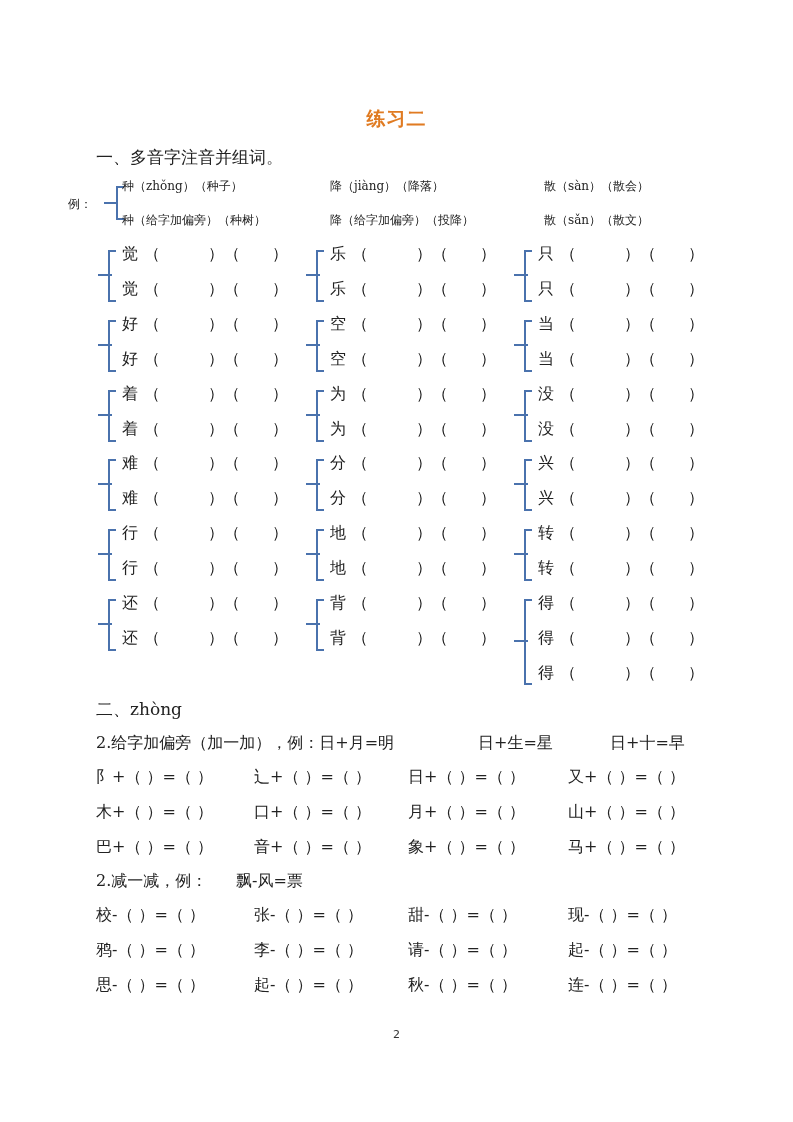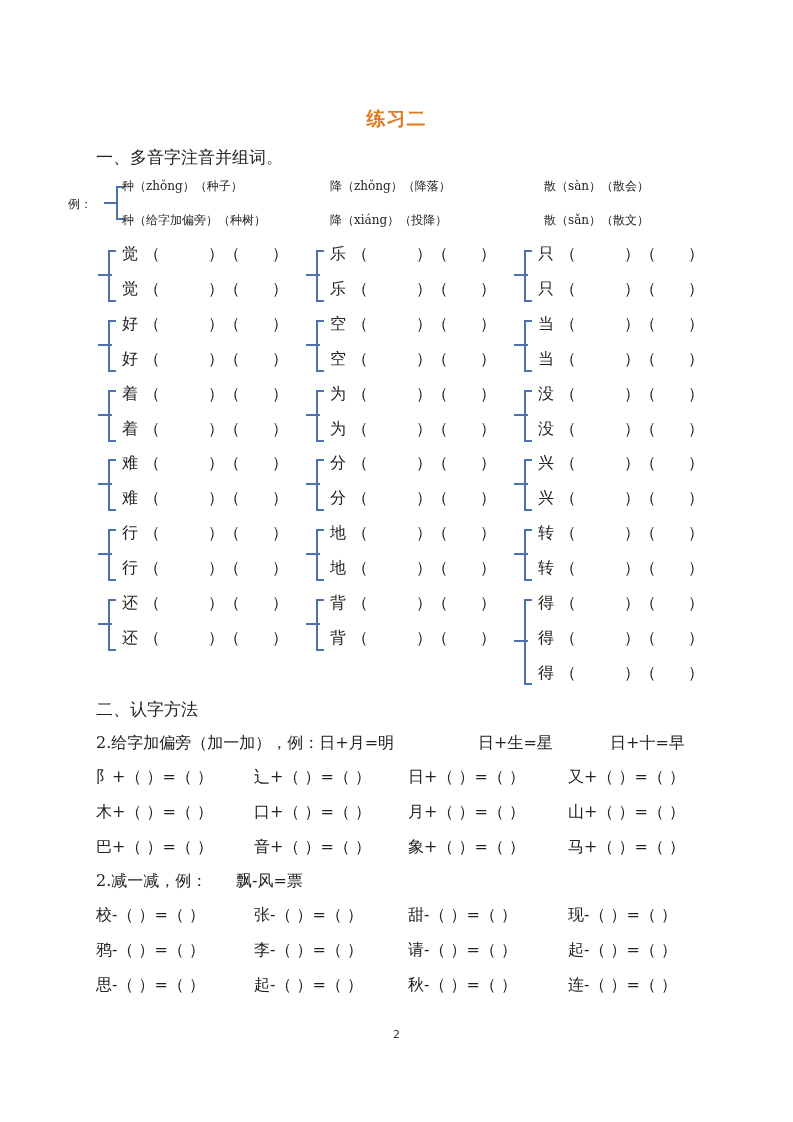--- a/index.html
+++ b/index.html
@@ -23,24 +23,24 @@
 <body>
 
 <div class="abs title">练习二</div>
 
 <div class="abs heading" style="left:96px; top:146px;">一、多音字注音并组词。</div>
 
 <div class="abs ex" style="left:68px; top:196px;">例：</div>
 <div class="bracket" style="left:116px; top:186px; height:30px;"></div>
 <div class="stub" style="left:104px; top:202px;"></div>
 <div class="abs ex" style="left:122px; top:178px;">种（zhǒng）（种子）</div>
-<div class="abs ex" style="left:330px; top:178px;">降（zhǒng）（降落）</div>
+<div class="abs ex" style="left:330px; top:178px;">降（jiàng）（降落）</div>
 <div class="abs ex" style="left:544px; top:178px;">散（sàn）（散会）</div>
 <div class="abs ex" style="left:122px; top:212px;">种（给字加偏旁）（种树）</div>
-<div class="abs ex" style="left:330px; top:212px;">降（xiáng）（投降）</div>
+<div class="abs ex" style="left:330px; top:212px;">降（给字加偏旁）（投降）</div>
 <div class="abs ex" style="left:544px; top:212px;">散（sǎn）（散文）</div>
 
 <div id="groups">
     <div class="bracket" style="left: 108px; top: 250px; height: 48px;"></div>
     <div class="stub" style="left: 98px; top: 274px;"></div>
     <div class="entry" style="left: 122px; top: 244px;"><span class="ch">觉</span><span class="paren">（　　　）（　　）</span></div>
     <div class="entry" style="left: 122px; top: 279px;"><span class="ch">觉</span><span class="paren">（　　　）（　　）</span></div>
     <div class="bracket" style="left: 316px; top: 250px; height: 48px;"></div>
     <div class="stub" style="left: 306px; top: 274px;"></div>
     <div class="entry" style="left: 330px; top: 244px;"><span class="ch">乐</span><span class="paren">（　　　）（　　）</span></div>
@@ -105,21 +105,21 @@
     <div class="stub" style="left: 306px; top: 623px;"></div>
     <div class="entry" style="left: 330px; top: 593px;"><span class="ch">背</span><span class="paren">（　　　）（　　）</span></div>
     <div class="entry" style="left: 330px; top: 628px;"><span class="ch">背</span><span class="paren">（　　　）（　　）</span></div>
     <div class="bracket" style="left: 524px; top: 599px; height: 82px;"></div>
     <div class="stub" style="left: 514px; top: 640px;"></div>
     <div class="entry" style="left: 538px; top: 593px;"><span class="ch">得</span><span class="paren">（　　　）（　　）</span></div>
     <div class="entry" style="left: 538px; top: 628px;"><span class="ch">得</span><span class="paren">（　　　）（　　）</span></div>
     <div class="entry" style="left: 538px; top: 663px;"><span class="ch">得</span><span class="paren">（　　　）（　　）</span></div>
   </div>
 
-<div class="abs heading" style="left:96px; top:698px;">二、认字方法</div>
+<div class="abs heading" style="left:96px; top:698px;">二、zhòng</div>
 
 <div class="abs line" style="left:96px; top:733px;">2.给字加偏旁（加一加），例：日+月=明</div>
 <div class="abs line" style="left:478px; top:733px;">日+生=星</div>
 <div class="abs line" style="left:610px; top:733px;">日+十=早</div>
 
 <div id="part1rows">
     <div class="abs line" style="left: 96px; top: 767px;">阝+（ ）=（ ）</div>
     <div class="abs line" style="left: 254px; top: 767px;">辶+（ ）=（ ）</div>
     <div class="abs line" style="left: 408px; top: 767px;">日+（ ）=（ ）</div>
     <div class="abs line" style="left: 568px; top: 767px;">又+（ ）=（ ）</div>

